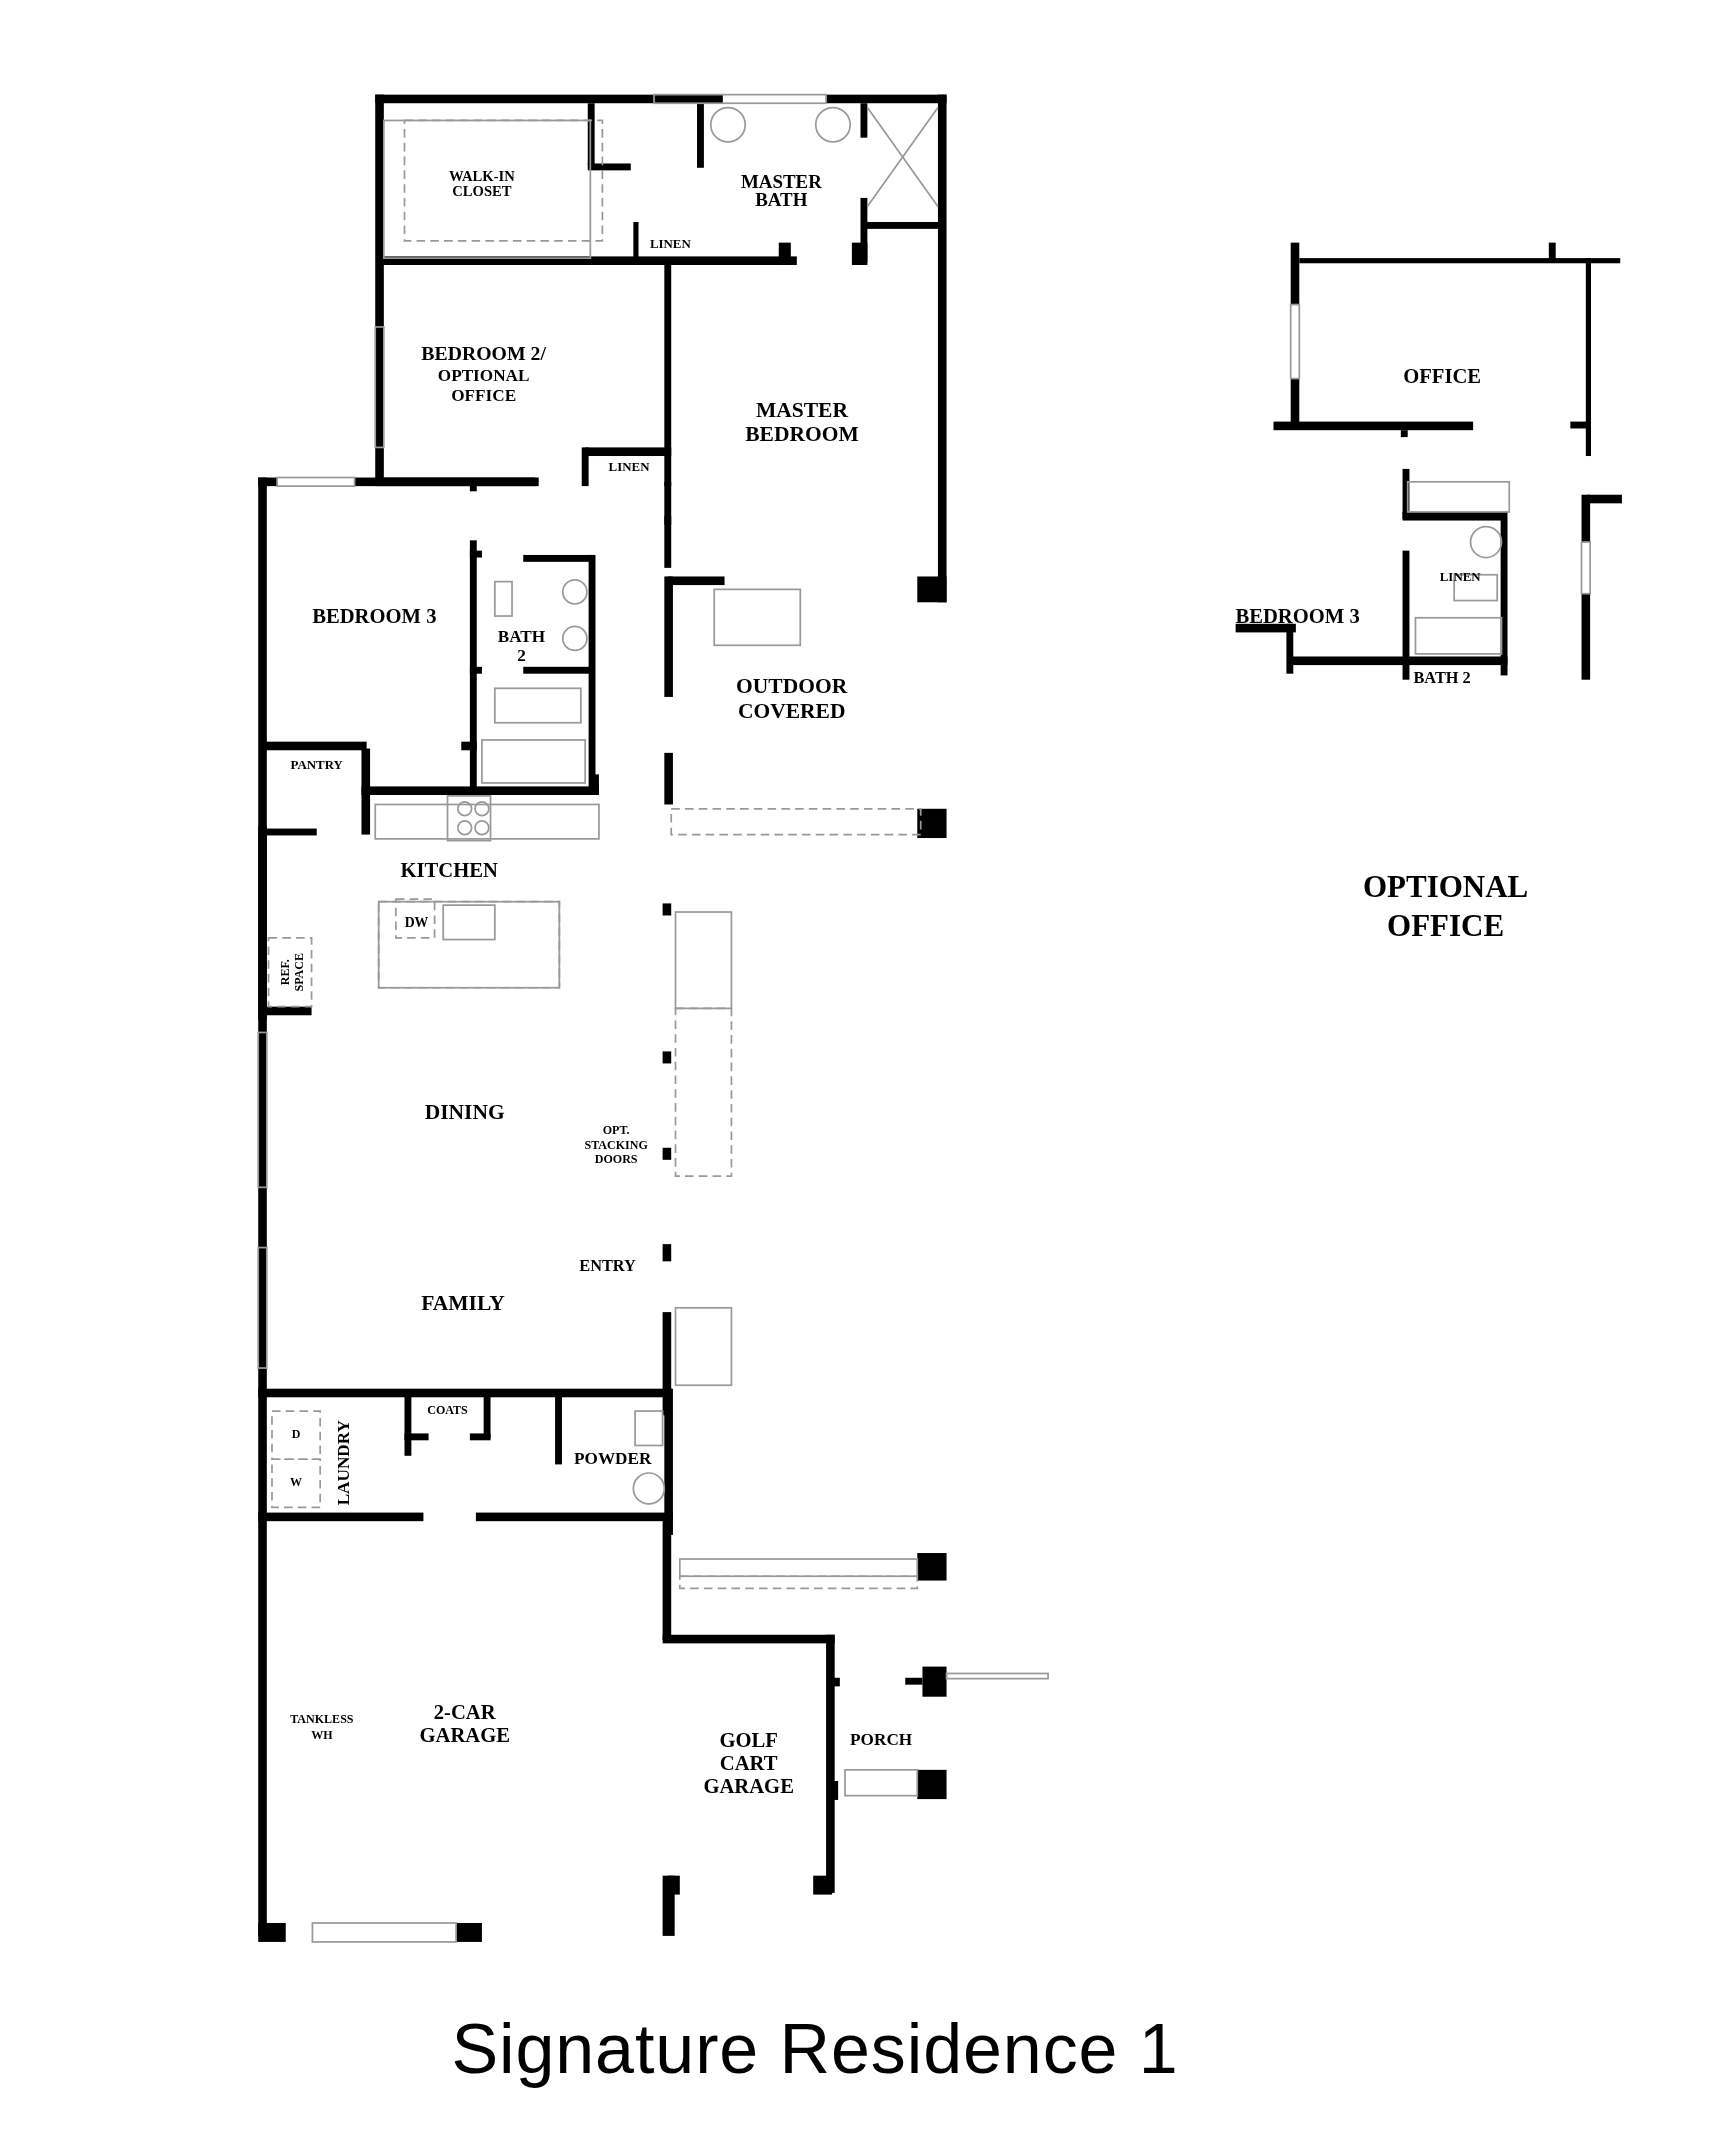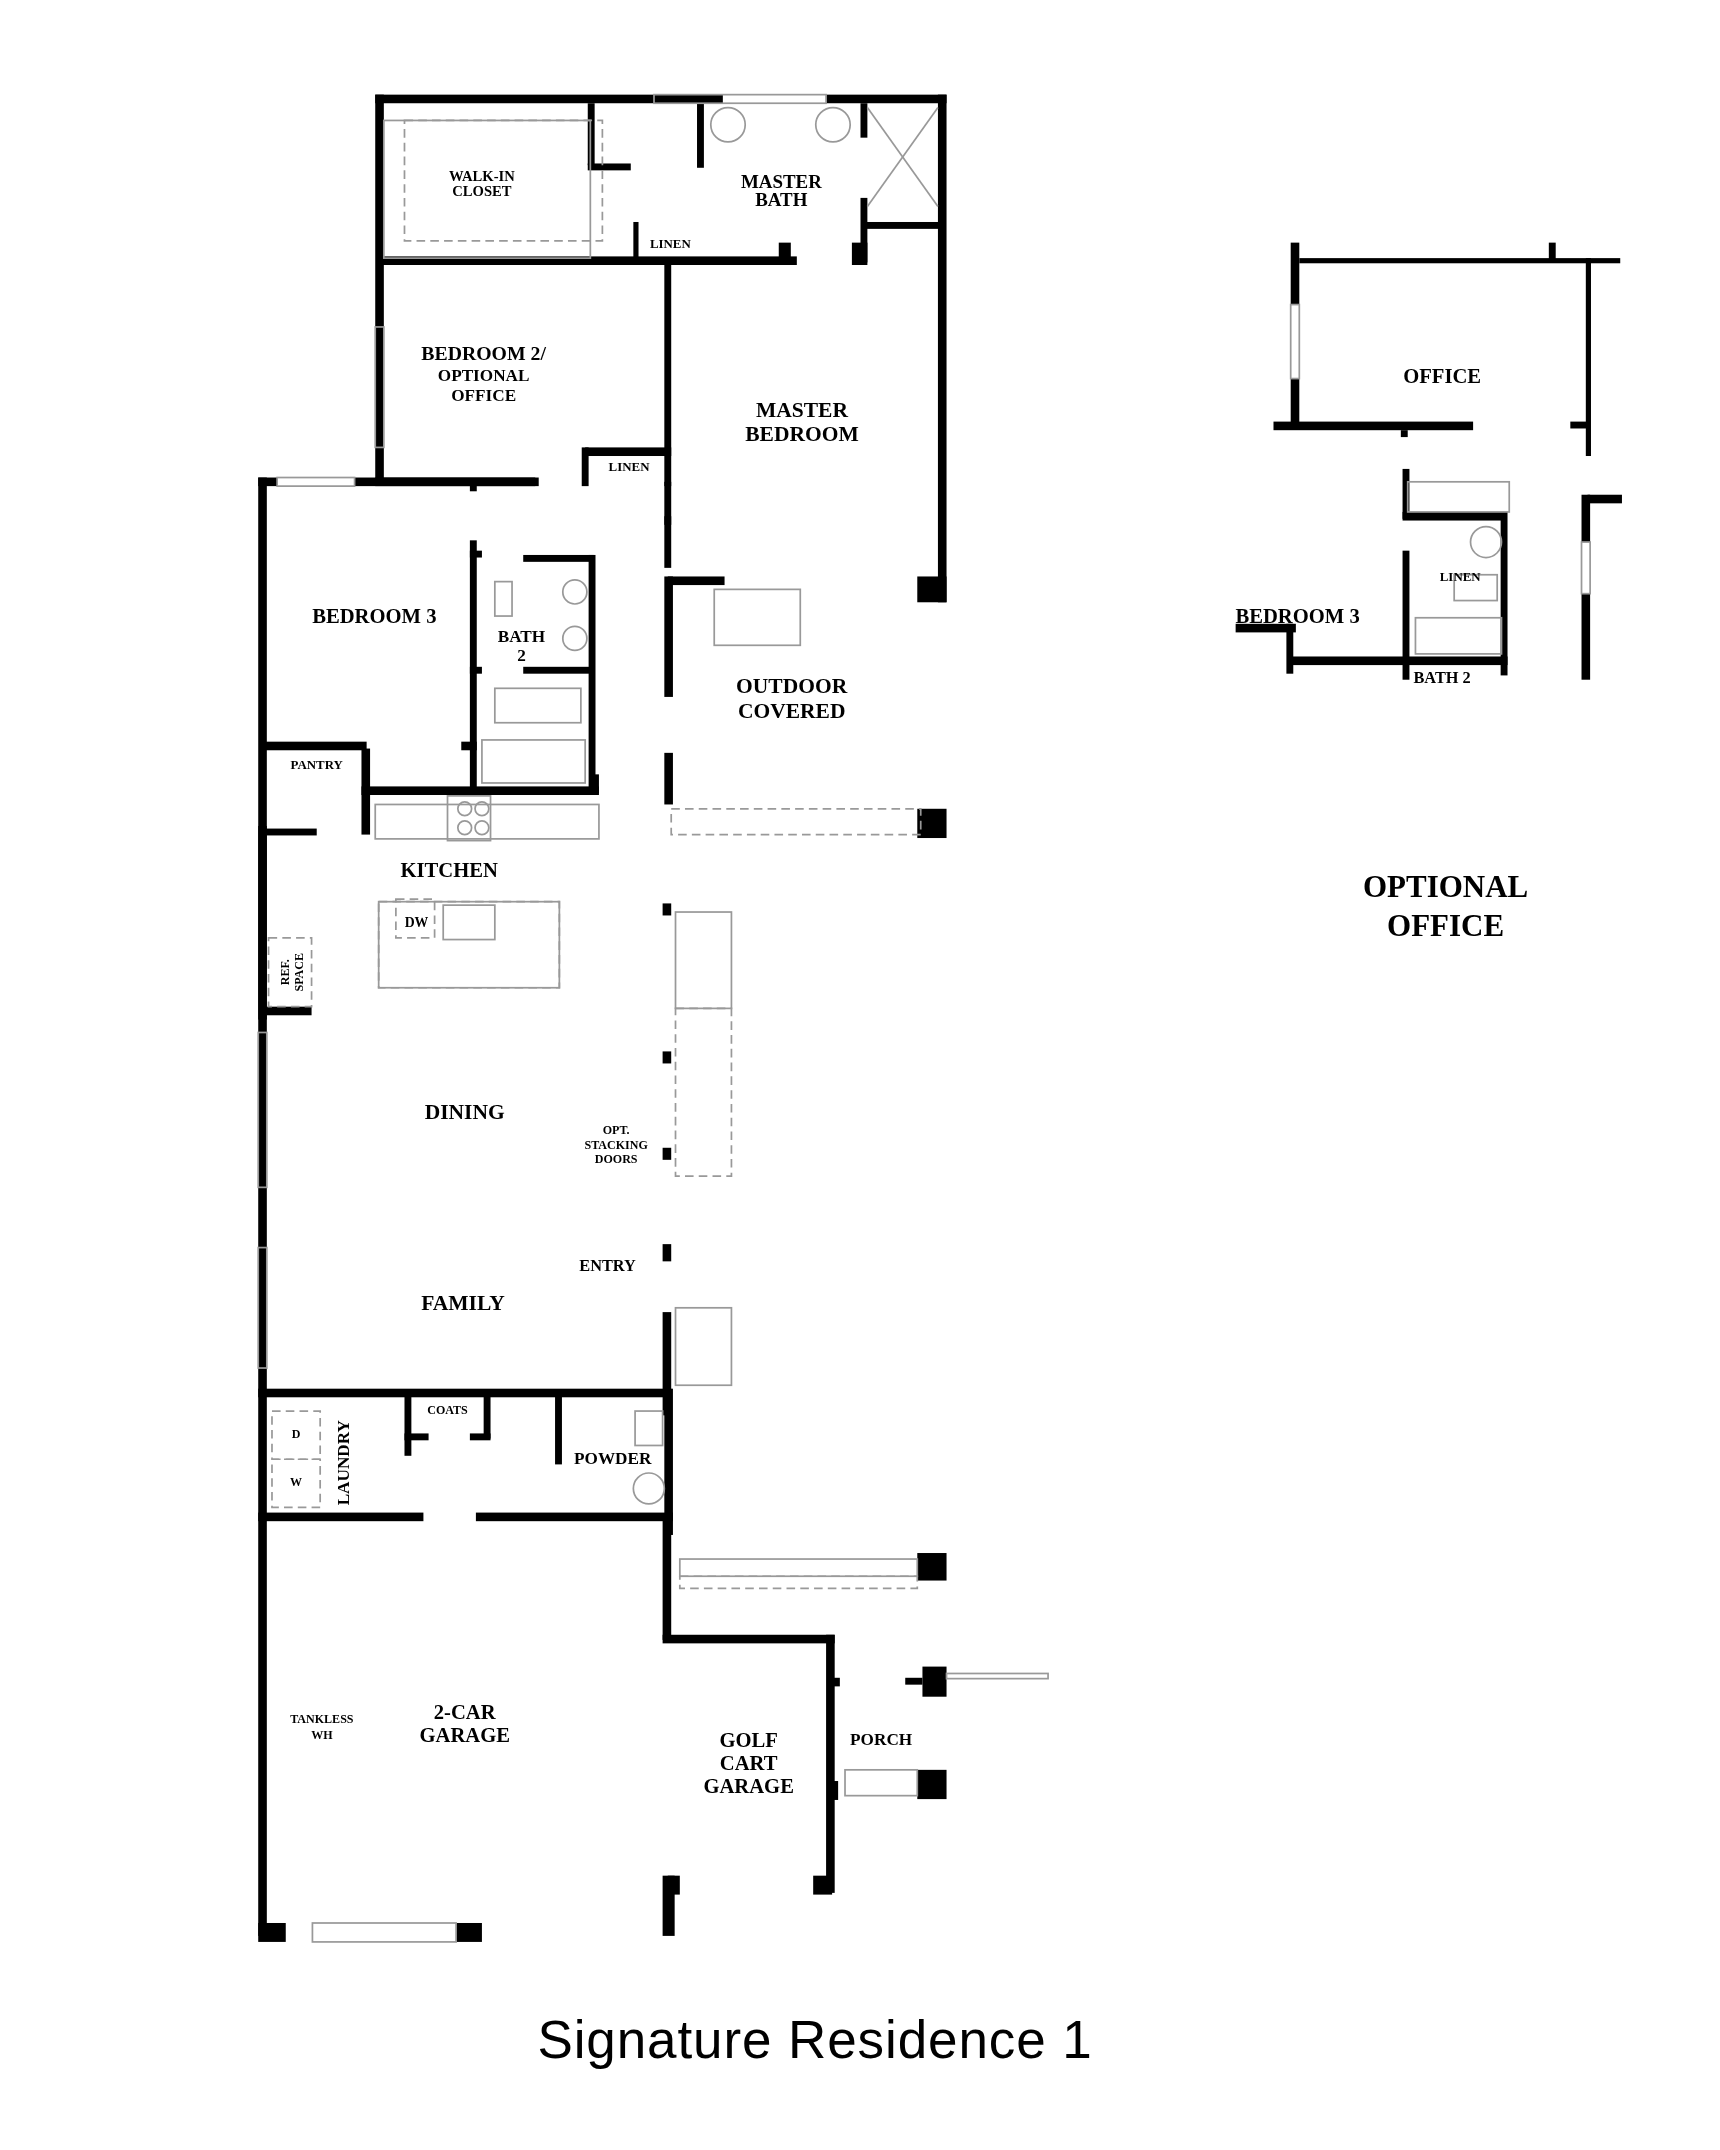--- a/index.html
+++ b/index.html
@@ -2,21 +2,21 @@
 <html style="font-size:13.8px"><head>
 <meta charset="utf-8">
 <style>
   html,body{margin:0;padding:0;background:#fff;}
   body{width:1721px;height:2151px;position:relative;overflow:hidden;}
   svg{position:absolute;left:0;top:0;}
   .w{fill:#000;}
   .thin{stroke:#999;stroke-width:2;fill:none;}
   .dash{stroke:#999;stroke-width:2;fill:none;stroke-dasharray:10 6;}
   .lbl{font-family:"Liberation Serif","DejaVu Serif",serif;font-weight:bold;fill:#000;text-anchor:middle;}
-  .title{position:absolute;left:0;top:2009px;width:1630px;text-align:center;font-family:"Liberation Sans","DejaVu Sans",sans-serif;font-size:53px;color:#000;letter-spacing:0.9px;}
+  .title{position:absolute;left:0;top:2009px;width:1630px;text-align:center;font-family:"Liberation Sans","DejaVu Sans",sans-serif;font-size:70px;color:#000;letter-spacing:0.9px;}
 </style>
 </head>
 <body>
 
 <svg width="1721" height="2151" viewBox="0 0 2000 2500" xmlns="http://www.w3.org/2000/svg">
 
   <g>
 
     <rect class="w" x="436" y="110" width="404" height="10"></rect>
     <rect class="w" x="960" y="110" width="140" height="10"></rect>

